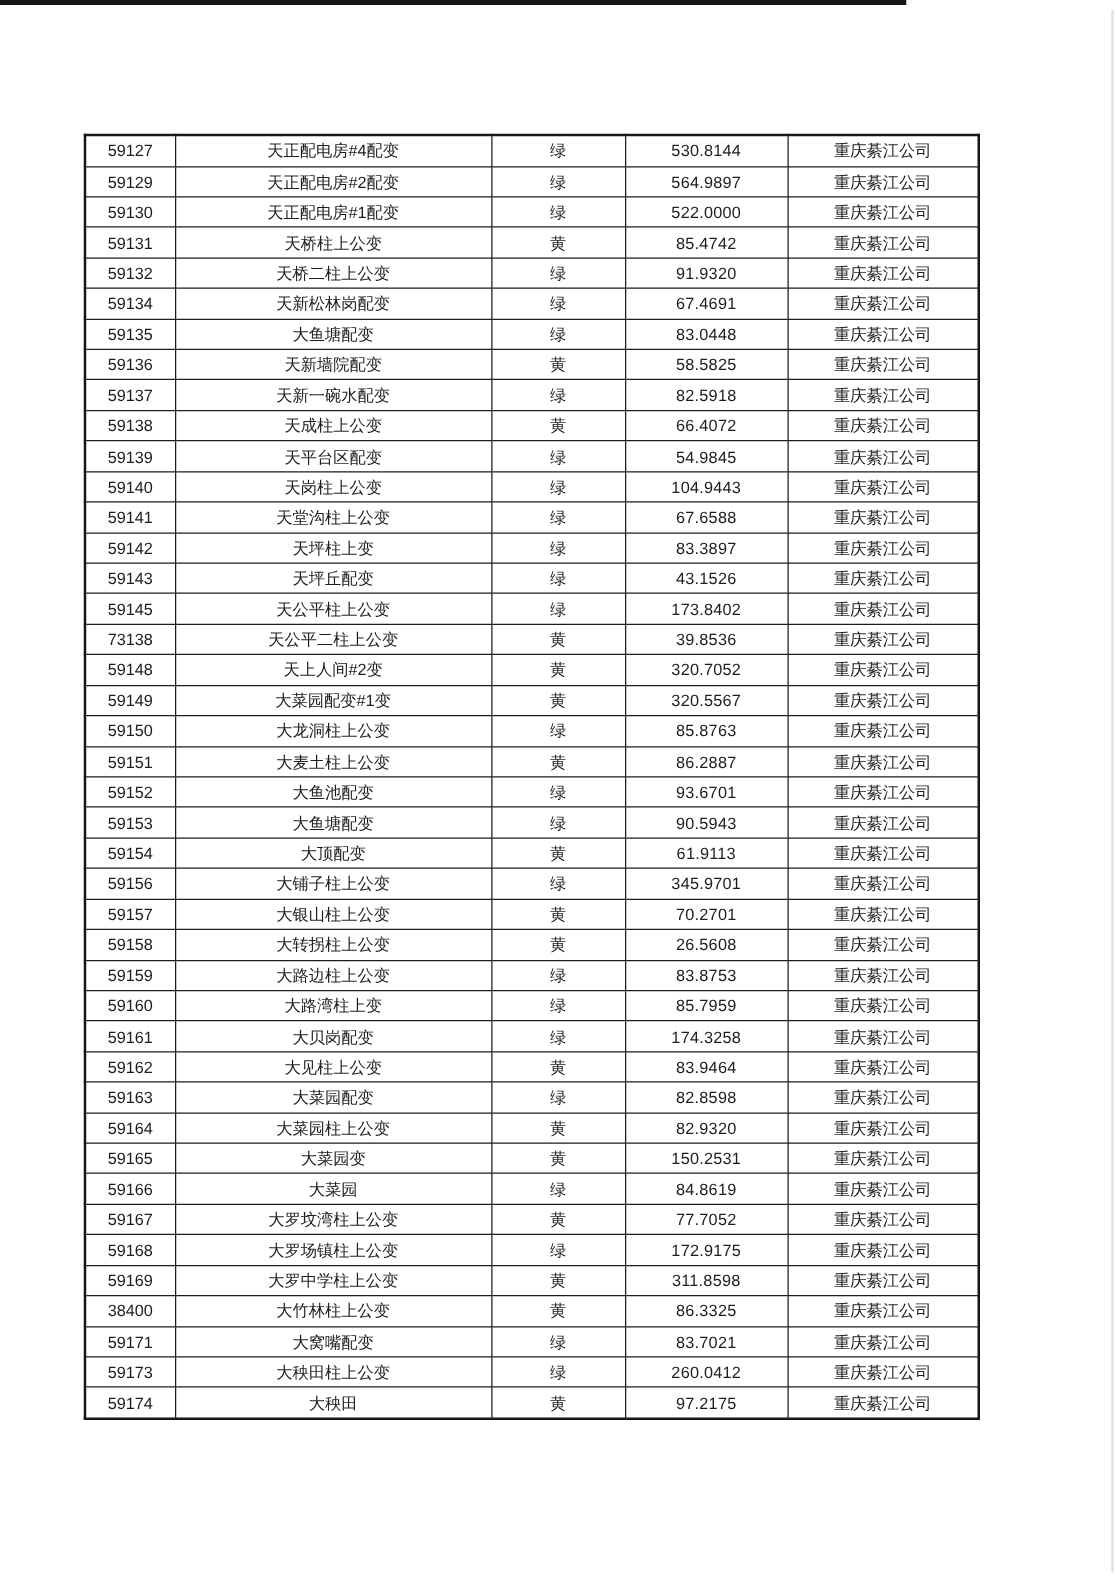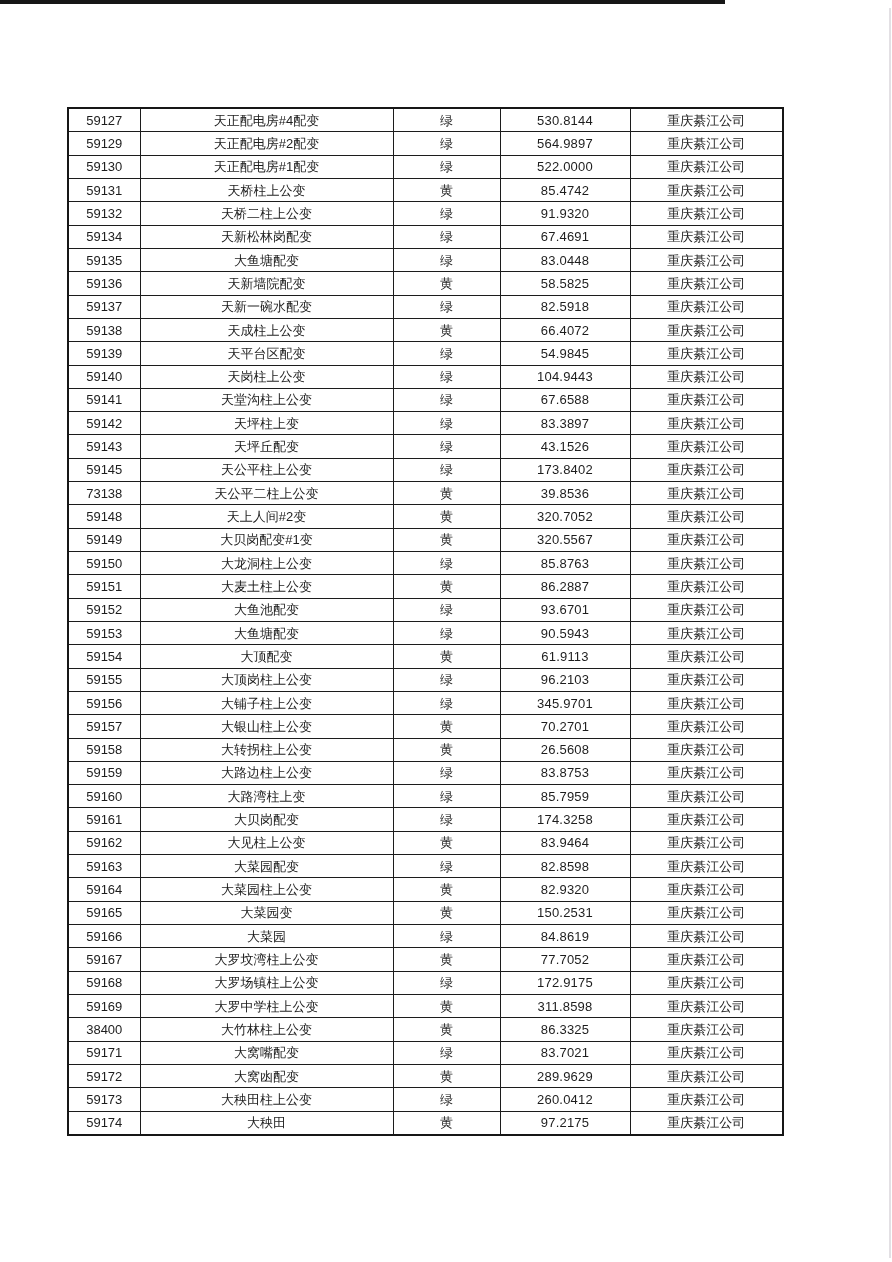--- a/index.html
+++ b/index.html
@@ -193,21 +193,21 @@
         </tr>
         <tr>
           <td class="col-id">59148</td>
           <td class="col-name">天上人间#2变</td>
           <td class="col-status">黄</td>
           <td class="col-value">320.7052</td>
           <td class="col-company">重庆綦江公司</td>
         </tr>
         <tr>
           <td class="col-id">59149</td>
-          <td class="col-name">大贝岗配变#1变</td>
+          <td class="col-name">大菜园配变#1变</td>
           <td class="col-status">黄</td>
           <td class="col-value">320.5567</td>
           <td class="col-company">重庆綦江公司</td>
         </tr>
         <tr>
           <td class="col-id">59150</td>
           <td class="col-name">大龙洞柱上公变</td>
           <td class="col-status">绿</td>
           <td class="col-value">85.8763</td>
           <td class="col-company">重庆綦江公司</td>
@@ -234,27 +234,20 @@
           <td class="col-company">重庆綦江公司</td>
         </tr>
         <tr>
           <td class="col-id">59154</td>
           <td class="col-name">大顶配变</td>
           <td class="col-status">黄</td>
           <td class="col-value">61.9113</td>
           <td class="col-company">重庆綦江公司</td>
         </tr>
         <tr>
-          <td class="col-id">59155</td>
-          <td class="col-name">大顶岗柱上公变</td>
-          <td class="col-status">绿</td>
-          <td class="col-value">96.2103</td>
-          <td class="col-company">重庆綦江公司</td>
-        </tr>
-        <tr>
           <td class="col-id">59156</td>
           <td class="col-name">大铺子柱上公变</td>
           <td class="col-status">绿</td>
           <td class="col-value">345.9701</td>
           <td class="col-company">重庆綦江公司</td>
         </tr>
         <tr>
           <td class="col-id">59157</td>
           <td class="col-name">大银山柱上公变</td>
           <td class="col-status">黄</td>
@@ -350,27 +343,20 @@
           <td class="col-name">大竹林柱上公变</td>
           <td class="col-status">黄</td>
           <td class="col-value">86.3325</td>
           <td class="col-company">重庆綦江公司</td>
         </tr>
         <tr>
           <td class="col-id">59171</td>
           <td class="col-name">大窝嘴配变</td>
           <td class="col-status">绿</td>
           <td class="col-value">83.7021</td>
-          <td class="col-company">重庆綦江公司</td>
-        </tr>
-        <tr>
-          <td class="col-id">59172</td>
-          <td class="col-name">大窝凼配变</td>
-          <td class="col-status">黄</td>
-          <td class="col-value">289.9629</td>
           <td class="col-company">重庆綦江公司</td>
         </tr>
         <tr>
           <td class="col-id">59173</td>
           <td class="col-name">大秧田柱上公变</td>
           <td class="col-status">绿</td>
           <td class="col-value">260.0412</td>
           <td class="col-company">重庆綦江公司</td>
         </tr>
         <tr>

